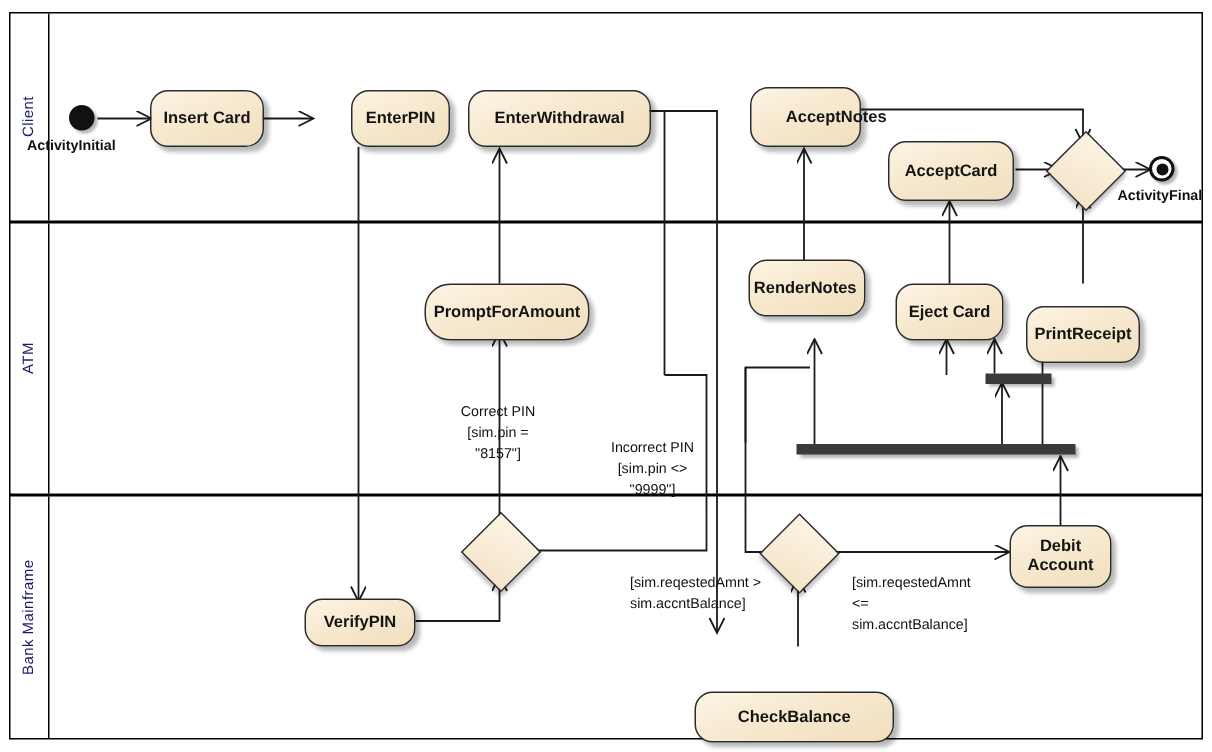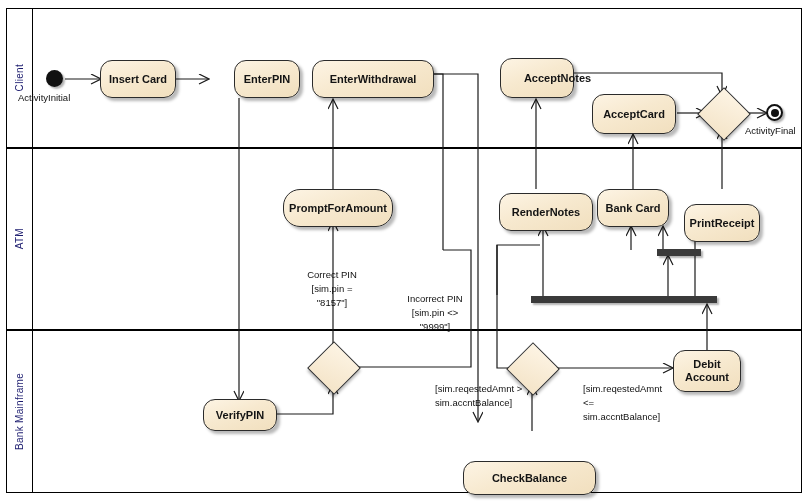--- a/index.html
+++ b/index.html
@@ -59,22 +59,22 @@
     position:absolute;height:7px;background:#3a3a3a;
     box-shadow:2px 2px 2px rgba(0,0,0,.3);
   }
 
   
   .lbl{
     position:absolute;font-size:9.5px;color:#111;line-height:1.45;
     white-space:pre-line;
   }
   .lbl.c{text-align:center;}
-  .lbl.l{text-align:left;margin-left:15px;}
-  .cap{position:absolute;font-size:9.5px;color:#111;white-space:nowrap;}
+  .lbl.l{text-align:left;}
+  .cap{position:absolute;font-size:9.5px;color:#111;white-space:nowrap;font-weight:bold;}
 </style>
 </head>
 <body>
 
 <div id="canvas">
 
   <div class="lane-frame" style="left:6px;top:8px;width:796px;height:140px;">
     <div class="lane-title" style="height:100%;">
       <span>Client</span>
     </div>
@@ -177,26 +177,26 @@
 
   <div class="final-outer" style="left:766px;top:104px;">
     <div class="final-inner" style="left:2.5px;top:2.5px;"></div>
   </div>
   <div class="cap" style="left:745px;top:125px;">ActivityFinal</div>
 
   <div class="node" style="left:283px;top:189px;width:110px;height:38px;border-radius:17px;">
     <span>PromptForAmount</span>
   </div>
 
-  <div class="node" style="left:499px;top:193px;width:94px;height:38px;">
+  <div class="node" style="left:499px;top:173px;width:78px;height:38px;justify-content:flex-end;">
     <span>RenderNotes</span>
   </div>
 
   <div class="node" style="left:597px;top:189px;width:72px;height:38px;">
-    <span>Bank Card</span>
+    <span>Eject Card</span>
   </div>
 
   <div class="node" style="left:684px;top:204px;width:76px;height:38px;">
     <span>PrintReceipt</span>
   </div>
 
   <div class="bar" style="left:657px;top:249px;width:44px;"></div>
 
   <div class="bar" style="left:531px;top:296px;width:186px;"></div>
 

